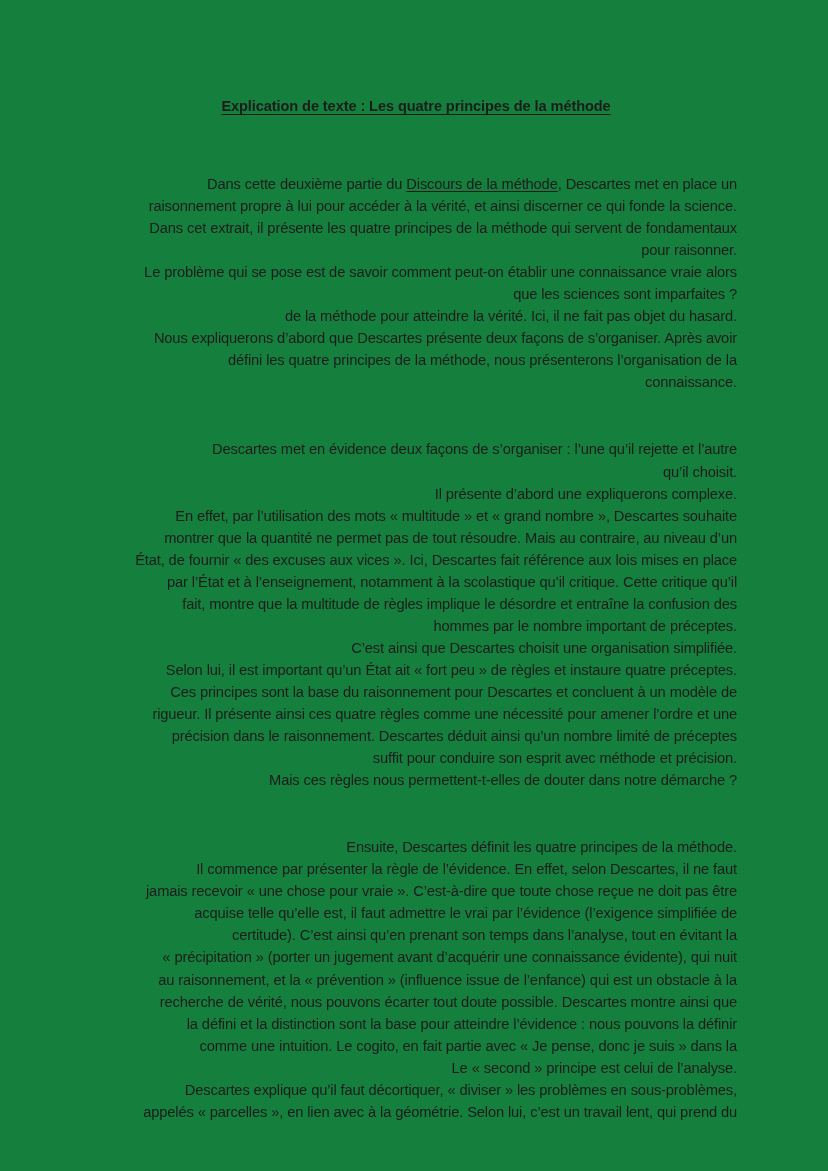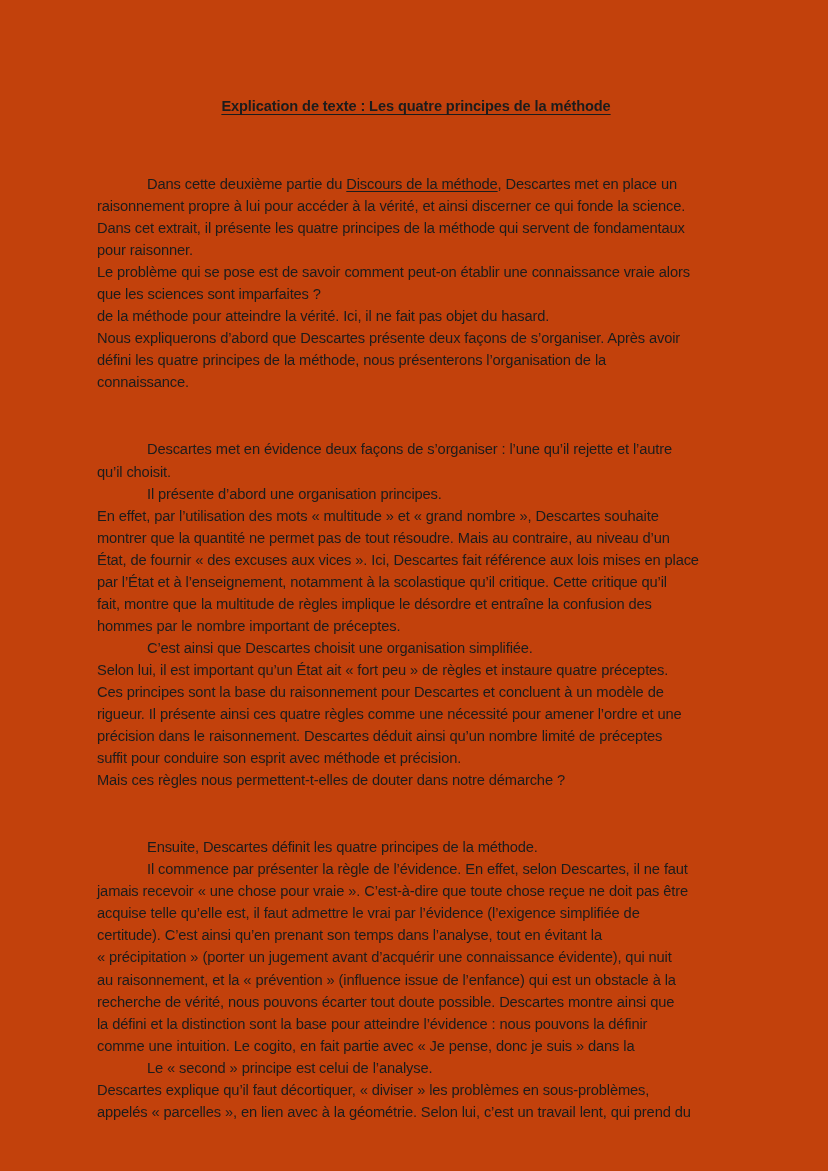--- a/index.html
+++ b/index.html
@@ -14,21 +14,21 @@
     overflow: hidden;
     font-family: "Liberation Sans", sans-serif;
     color: #1c1c1c;
     -webkit-font-smoothing: antialiased;
   }
 
   .page {
     position: relative;
     width: 828px;
     height: 1171px;
-    background: #c2410c;
+    background: #15803d;
     box-sizing: border-box;
     padding: 0;
   }
 
   .doc-title {
     margin: 0;
     padding: 0;
     position: absolute;
     top: 96px;
     left: 97px;
@@ -49,21 +49,21 @@
     position: absolute;
     top: 173px;
     left: 97px;
     width: 640px;
   }
 
   .para {
     margin: 0 0 0 0;
     font-size: 14.7px;
     line-height: 22.05px;
-    text-align: left;
+    text-align: right;
     letter-spacing: -0.15px;
     word-spacing: 0.1px;
     color: #1c1c1c;
   }
 
   .section-gap {
     height: 45px;
   }
 
   .indent {
@@ -105,21 +105,21 @@
       <span class="ln">Nous expliquerons d’abord que Descartes présente deux façons de s’organiser. Après avoir</span>
       <span class="ln">défini les quatre principes de la méthode, nous présenterons l’organisation de la</span>
       <span class="ln">connaissance.</span>
     </p>
 
     <div class="section-gap"></div>
 
     <p class="para">
       <span class="ln"><span class="indent"></span><span>Descartes met en évidence deux façons de s’organiser : l’une qu’il rejette et l’autre</span></span>
       <span class="ln">qu’il choisit.</span>
-      <span class="ln"><span class="indent"></span><span>Il présente d’abord une organisation principes.</span></span>
+      <span class="ln"><span class="indent"></span><span>Il présente d’abord une expliquerons complexe.</span></span>
       <span class="ln">En effet, par l’utilisation des mots « multitude » et « grand nombre », Descartes souhaite</span>
       <span class="ln">montrer que la quantité ne permet pas de tout résoudre. Mais au contraire, au niveau d’un</span>
       <span class="ln">État, de fournir « des excuses aux vices ». Ici, Descartes fait référence aux lois mises en place</span>
       <span class="ln">par l’État et à l’enseignement, notamment à la scolastique qu’il critique. Cette critique qu’il</span>
       <span class="ln"><span>fait, montre que la multitude de règles implique le </span><b>désordre</b><span> et entraîne la </span><b>confusion</b><span> des</span></span>
       <span class="ln"><span>hommes par le </span><b>nombre important de préceptes.</b></span>
       <span class="ln"><span class="indent"></span><span>C’est ainsi que Descartes choisit une organisation simplifiée.</span></span>
       <span class="ln">Selon lui, il est important qu’un État ait « fort peu » de règles et instaure quatre préceptes.</span>
       <span class="ln">Ces principes sont la base du raisonnement pour Descartes et concluent à un modèle de</span>
       <span class="ln"><span>rigueur. Il présente ainsi ces quatre règles comme une nécessité pour amener </span><b>l’ordre</b><span> et une</span></span>

